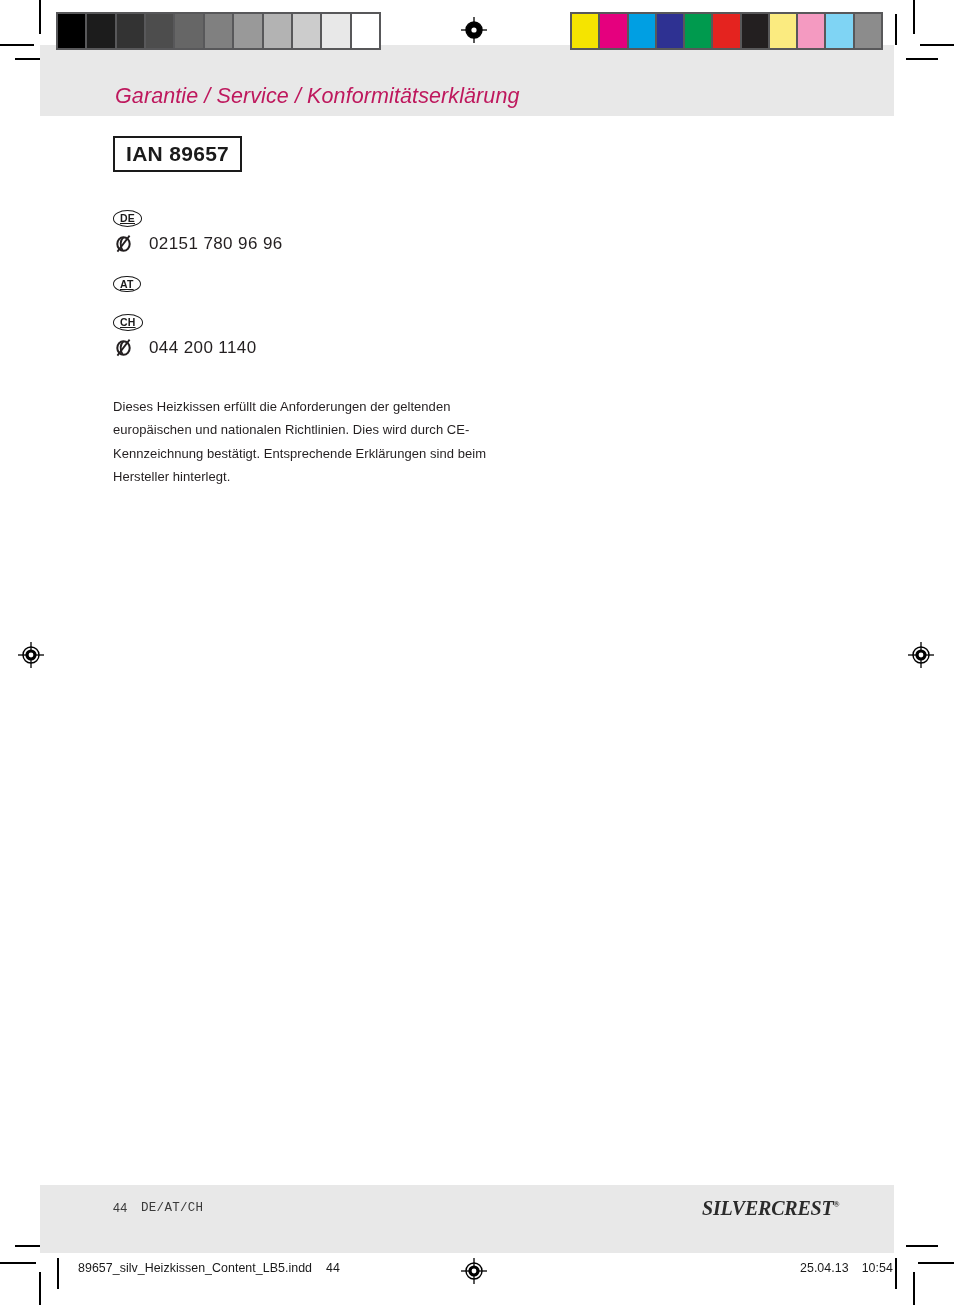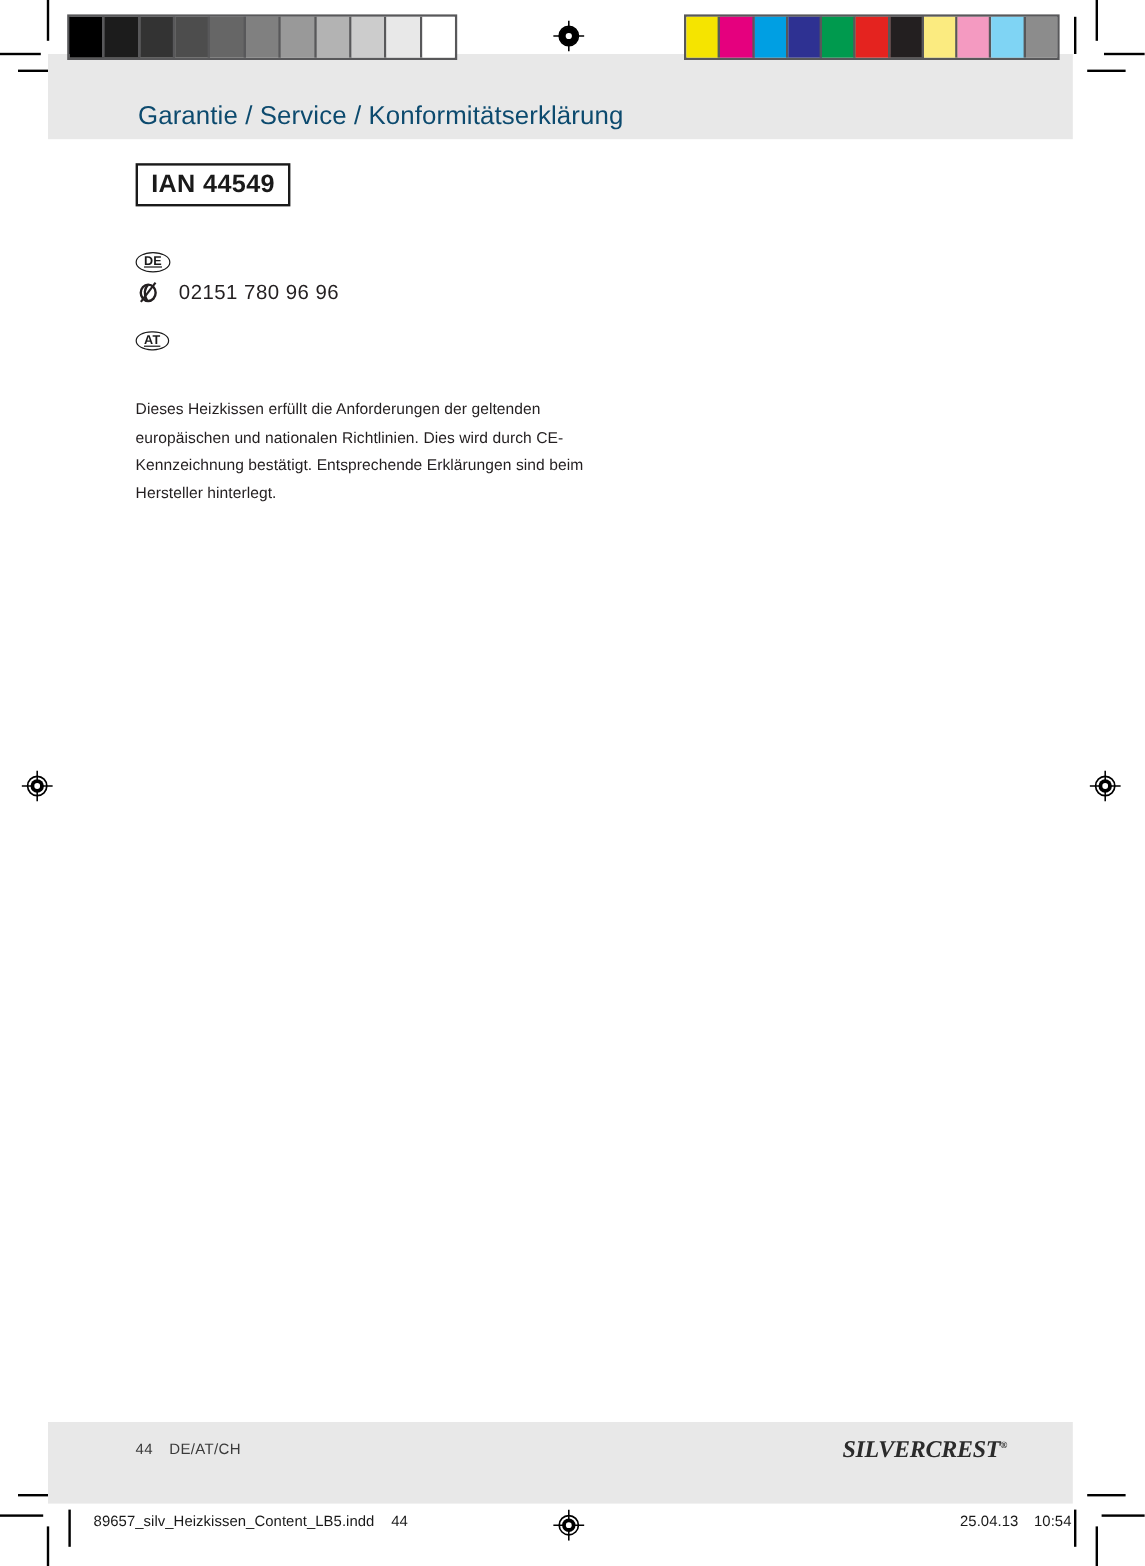--- a/index.html
+++ b/index.html
@@ -70,23 +70,24 @@
     background: #e8e8e8;
   }
 
   
   .header-title {
     position: absolute;
     left: 115px;
     top: 84px;
     font-size: 21.5px;
     font-weight: 400;
-    color: #0c4a6e;
+    color: #be185d;
     letter-spacing: 0.1px;
     white-space: nowrap;
+    font-style: italic;
   }
 
   
   .content {
     position: absolute;
     left: 113px;
     top: 136px;
     width: 520px;
   }
 
@@ -193,20 +194,21 @@
     color: #3a3a3a;
     letter-spacing: 0.2px;
   }
   .footer-locales {
     position: absolute;
     left: 141px;
     top: 1201px;
     font-size: 12.5px;
     color: #3a3a3a;
     letter-spacing: 0.3px;
+    font-family: Liberation Mono, monospace;
   }
   .brand-logo {
     position: absolute;
     left: 702px;
     top: 1197px;
     font-family: "Liberation Serif", serif;
     font-weight: bold;
     font-style: italic;
     color: #2b2b2b;
     font-size: 20px;
@@ -338,21 +340,21 @@
     <line x1="13" y1="0" x2="13" y2="26" stroke="#000" stroke-width="1.3"></line>
     <line x1="0" y1="13" x2="26" y2="13" stroke="#000" stroke-width="1.3"></line>
     <circle cx="13" cy="13" r="2.4" fill="#fff"></circle>
   </svg>
 </div>
 
 <div class="header-title">Garantie / Service / Konformitätserklärung</div>
 
 <div class="content">
 
-  <div class="ian-box">IAN 44549</div>
+  <div class="ian-box">IAN 89657</div>
 
   <div class="service-block">
 
     <div class="service-entry">
       <span class="country-badge">DE</span>
       <div class="phone-row">
         <span class="phone-icon">
           <svg viewBox="0 0 17 19" width="17" height="19">
             <ellipse cx="8.5" cy="10" rx="6.2" ry="6.8" fill="none" stroke="#231f20" stroke-width="2"></ellipse>
             <path d="M8.5 3.4 C5.2 6.2 4.6 11.6 7.6 16.4" fill="none" stroke="#231f20" stroke-width="1.9"></path>
@@ -360,20 +362,33 @@
           </svg>
         </span>
         <span class="phone-number">02151 780 96 96</span>
       </div>
     </div>
 
     <div class="service-entry">
       <span class="country-badge">AT</span>
     </div>
 
+    <div class="service-entry">
+      <span class="country-badge">CH</span>
+      <div class="phone-row">
+        <span class="phone-icon">
+          <svg viewBox="0 0 17 19" width="17" height="19">
+            <ellipse cx="8.5" cy="10" rx="6.2" ry="6.8" fill="none" stroke="#231f20" stroke-width="2"></ellipse>
+            <path d="M8.5 3.4 C5.2 6.2 4.6 11.6 7.6 16.4" fill="none" stroke="#231f20" stroke-width="1.9"></path>
+            <line x1="14.6" y1="1.6" x2="2.4" y2="17.6" stroke="#231f20" stroke-width="1.8"></line>
+          </svg>
+        </span>
+        <span class="phone-number">044 200 1140</span>
+      </div>
+    </div>
 
   </div>
 
   <div class="section">
     <div class="body-text">Dieses Heizkissen erfüllt die Anforderungen der geltenden europäischen und nationalen Richtlinien. Dies wird durch CE-Kennzeichnung bestätigt. Entsprechende Erklärungen sind beim Hersteller hinterlegt.</div>
   </div>
 
 </div>
 
 <div class="footer-page-num">44</div>

